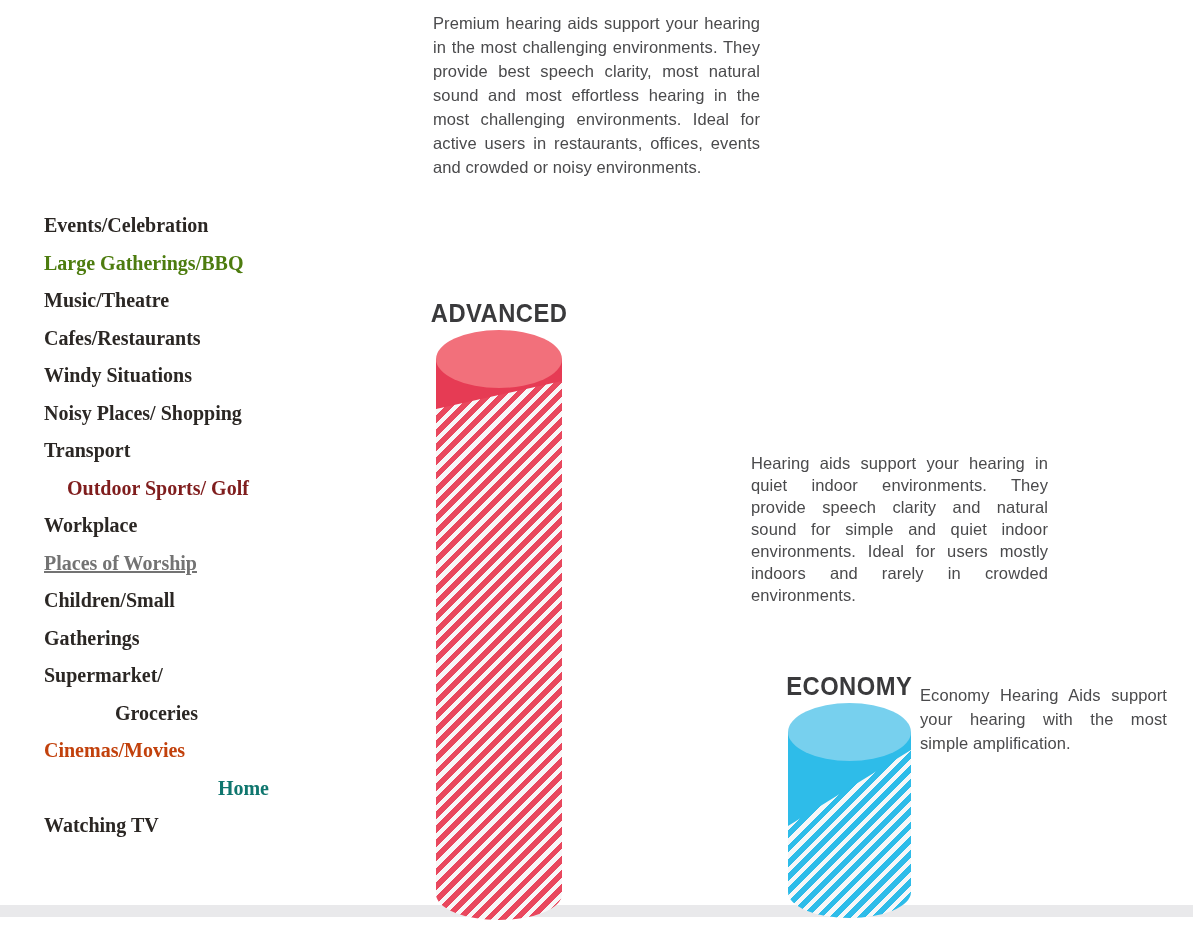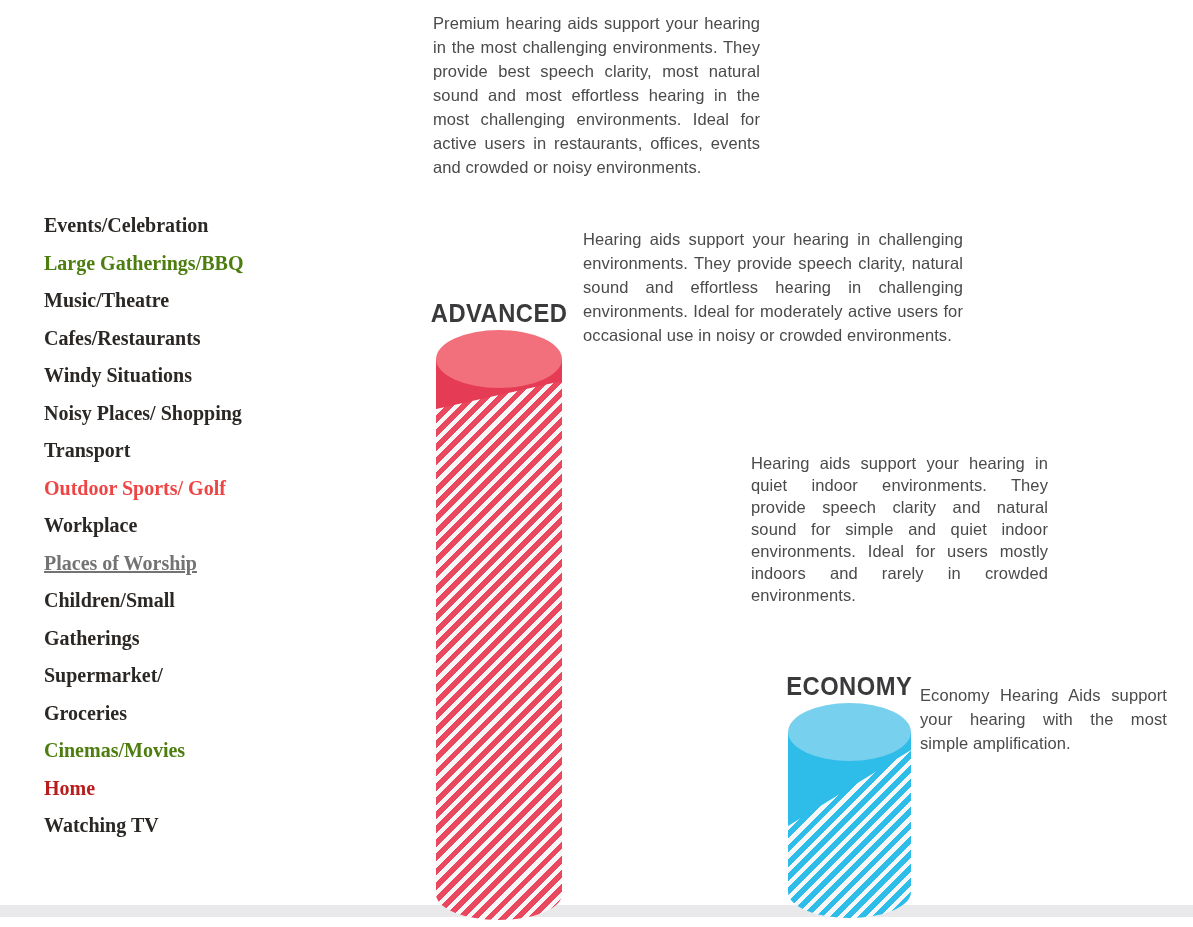--- a/index.html
+++ b/index.html
@@ -55,29 +55,29 @@
   <div class="floor" style="background: rgb(233, 233, 235);"></div>
 
   <div class="env-list">
       <div class="env-item" style="color: rgb(43, 39, 36);">Events/Celebration</div>
       <div class="env-item" style="color: #4d7c0f;">Large Gatherings/BBQ</div>
       <div class="env-item" style="color: rgb(43, 39, 36);">Music/Theatre</div>
       <div class="env-item" style="color: rgb(43, 39, 36);">Cafes/Restaurants</div>
       <div class="env-item" style="color: rgb(43, 39, 36);">Windy Situations</div>
       <div class="env-item" style="color: rgb(43, 39, 36);">Noisy Places/ Shopping</div>
       <div class="env-item" style="color: rgb(43, 39, 36);">Transport</div>
-      <div class="env-item" style="color: #ef4444;">Outdoor Sports/ Golf</div>
+      <div class="env-item" style="color: #7f1d1d; margin-left: 23px;">Outdoor Sports/ Golf</div>
       <div class="env-item" style="color: rgb(43, 39, 36);">Workplace</div>
       <div class="env-item" style="color: #737373; text-decoration: underline;">Places of Worship</div>
       <div class="env-item" style="color: rgb(43, 39, 36);">Children/Small</div>
       <div class="env-item" style="color: rgb(43, 39, 36);">Gatherings</div>
       <div class="env-item" style="color: rgb(43, 39, 36);">Supermarket/</div>
-      <div class="env-item" style="color: rgb(43, 39, 36);">Groceries</div>
-      <div class="env-item" style="color: #4d7c0f;">Cinemas/Movies</div>
-      <div class="env-item" style="color: #b91c1c;">Home</div>
+      <div class="env-item" style="color: rgb(43, 39, 36); text-align: center;">Groceries</div>
+      <div class="env-item" style="color: #c2410c;">Cinemas/Movies</div>
+      <div class="env-item" style="color: #0f766e; text-align: right;">Home</div>
       <div class="env-item" style="color: rgb(43, 39, 36);">Watching TV</div>
     </div>
 
 
   <div class="cyl cyl-1" style="--top: #f2707b; --stripe: #e9485e; --wedge: #e63b54; --gap: #f7f7f8;">
     <div class="cyl-label" style="color: rgb(58, 58, 60);">ADVANCED</div>
     <div class="cyl-body">
       <div class="wedge"></div>
     </div>
     <div class="cyl-top"></div>
@@ -86,17 +86,16 @@
 
   <div class="cyl cyl-3" style="--top: #77d0ee; --stripe: #2ebce9; --wedge: #2ebce9; --gap: #f7f7f8;">
     <div class="cyl-label" style="color: rgb(58, 58, 60);">ECONOMY</div>
     <div class="cyl-body">
       <div class="wedge"></div>
     </div>
     <div class="cyl-top"></div>
   </div>
 
   <div class="desc desc-0" style="color: rgb(74, 74, 76);">Premium hearing aids support your hearing in the most challenging environments. They provide best speech clarity, most natural sound and most effortless hearing in the most challenging environments. Ideal for active users in restaurants, offices, events and crowded or noisy environments.</div>
-  <div class="desc desc-1" style="color: rgb(74, 74, 76);">Hearing aids support your hearing in challenging environments. They provide speech clarity, natural sound and effortless hearing in challenging environments. Ideal for moderately active users for occasional use in noisy or crowded environments.</div>
   <div class="desc desc-3" style="color: rgb(74, 74, 76);">Economy Hearing Aids support your hearing with the most simple amplification.</div>
   <div class="desc desc-2" style="color: rgb(74, 74, 76);">Hearing aids support your hearing in quiet indoor environments. They provide speech clarity and natural sound for simple and quiet indoor environments. Ideal for users mostly indoors and rarely in crowded environments.</div>
 
 </div>
 
 </body></html>

